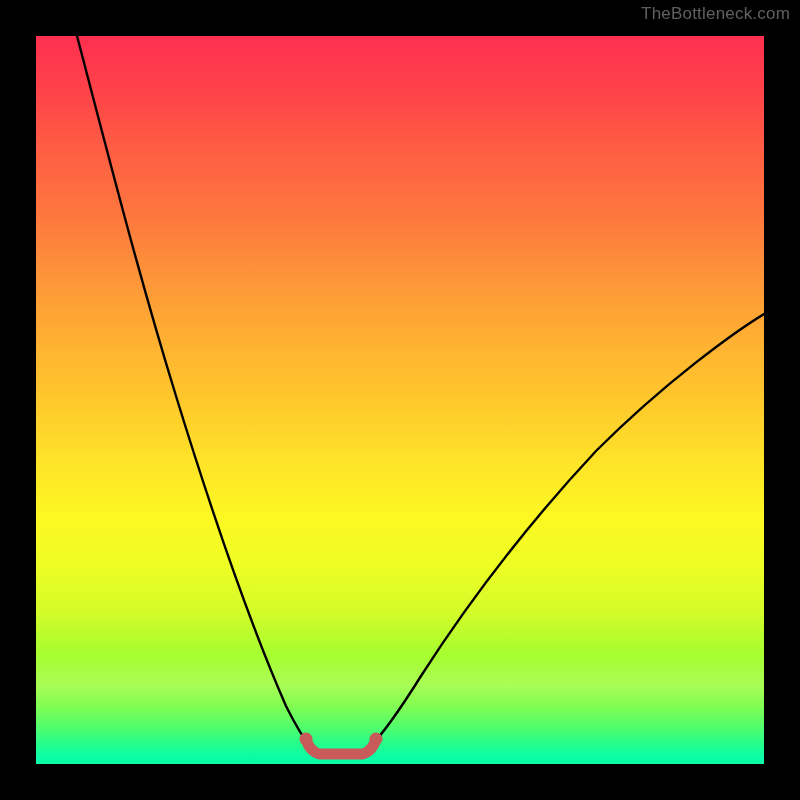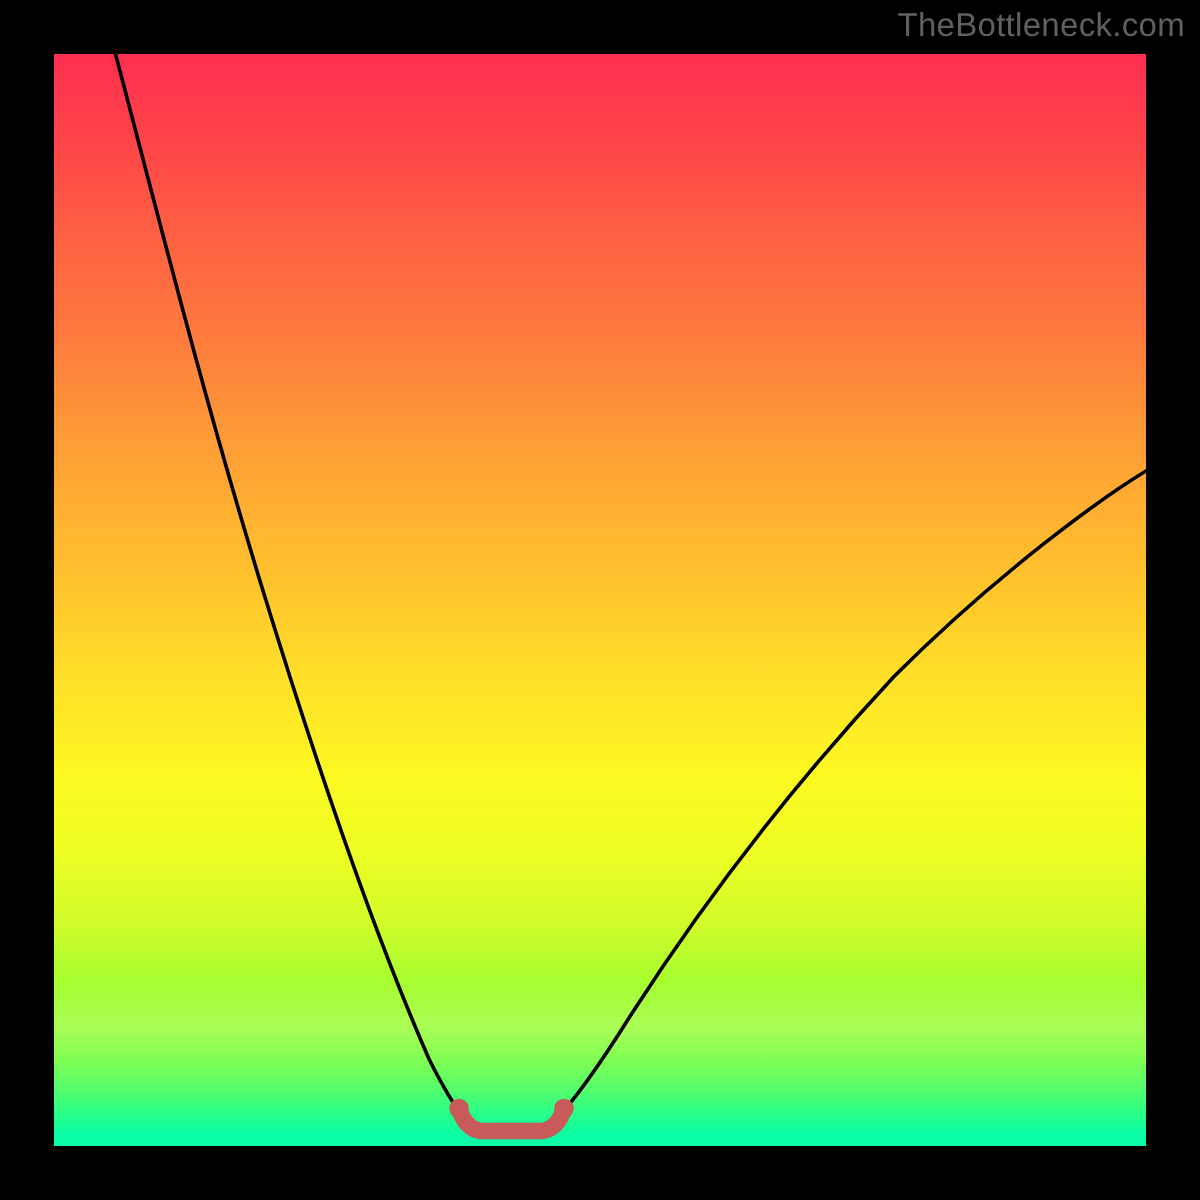--- a/index.html
+++ b/index.html
@@ -41,21 +41,21 @@
       rgb(41,254,137)  97%,
       rgb(11,252,166)  99%,
       rgb(11,252,166) 100%
     );
   }
   .watermark {
     position: absolute;
     top: 4px;
     right: 10px;
     color: #606060;
-    font-size: 22px;
+    font-size: 17px;
     font-weight: 500;
     letter-spacing: 0.2px;
   }
   svg.curve {
     position: absolute;
     inset: 0;
   }
 </style>
 </head>
 <body>

